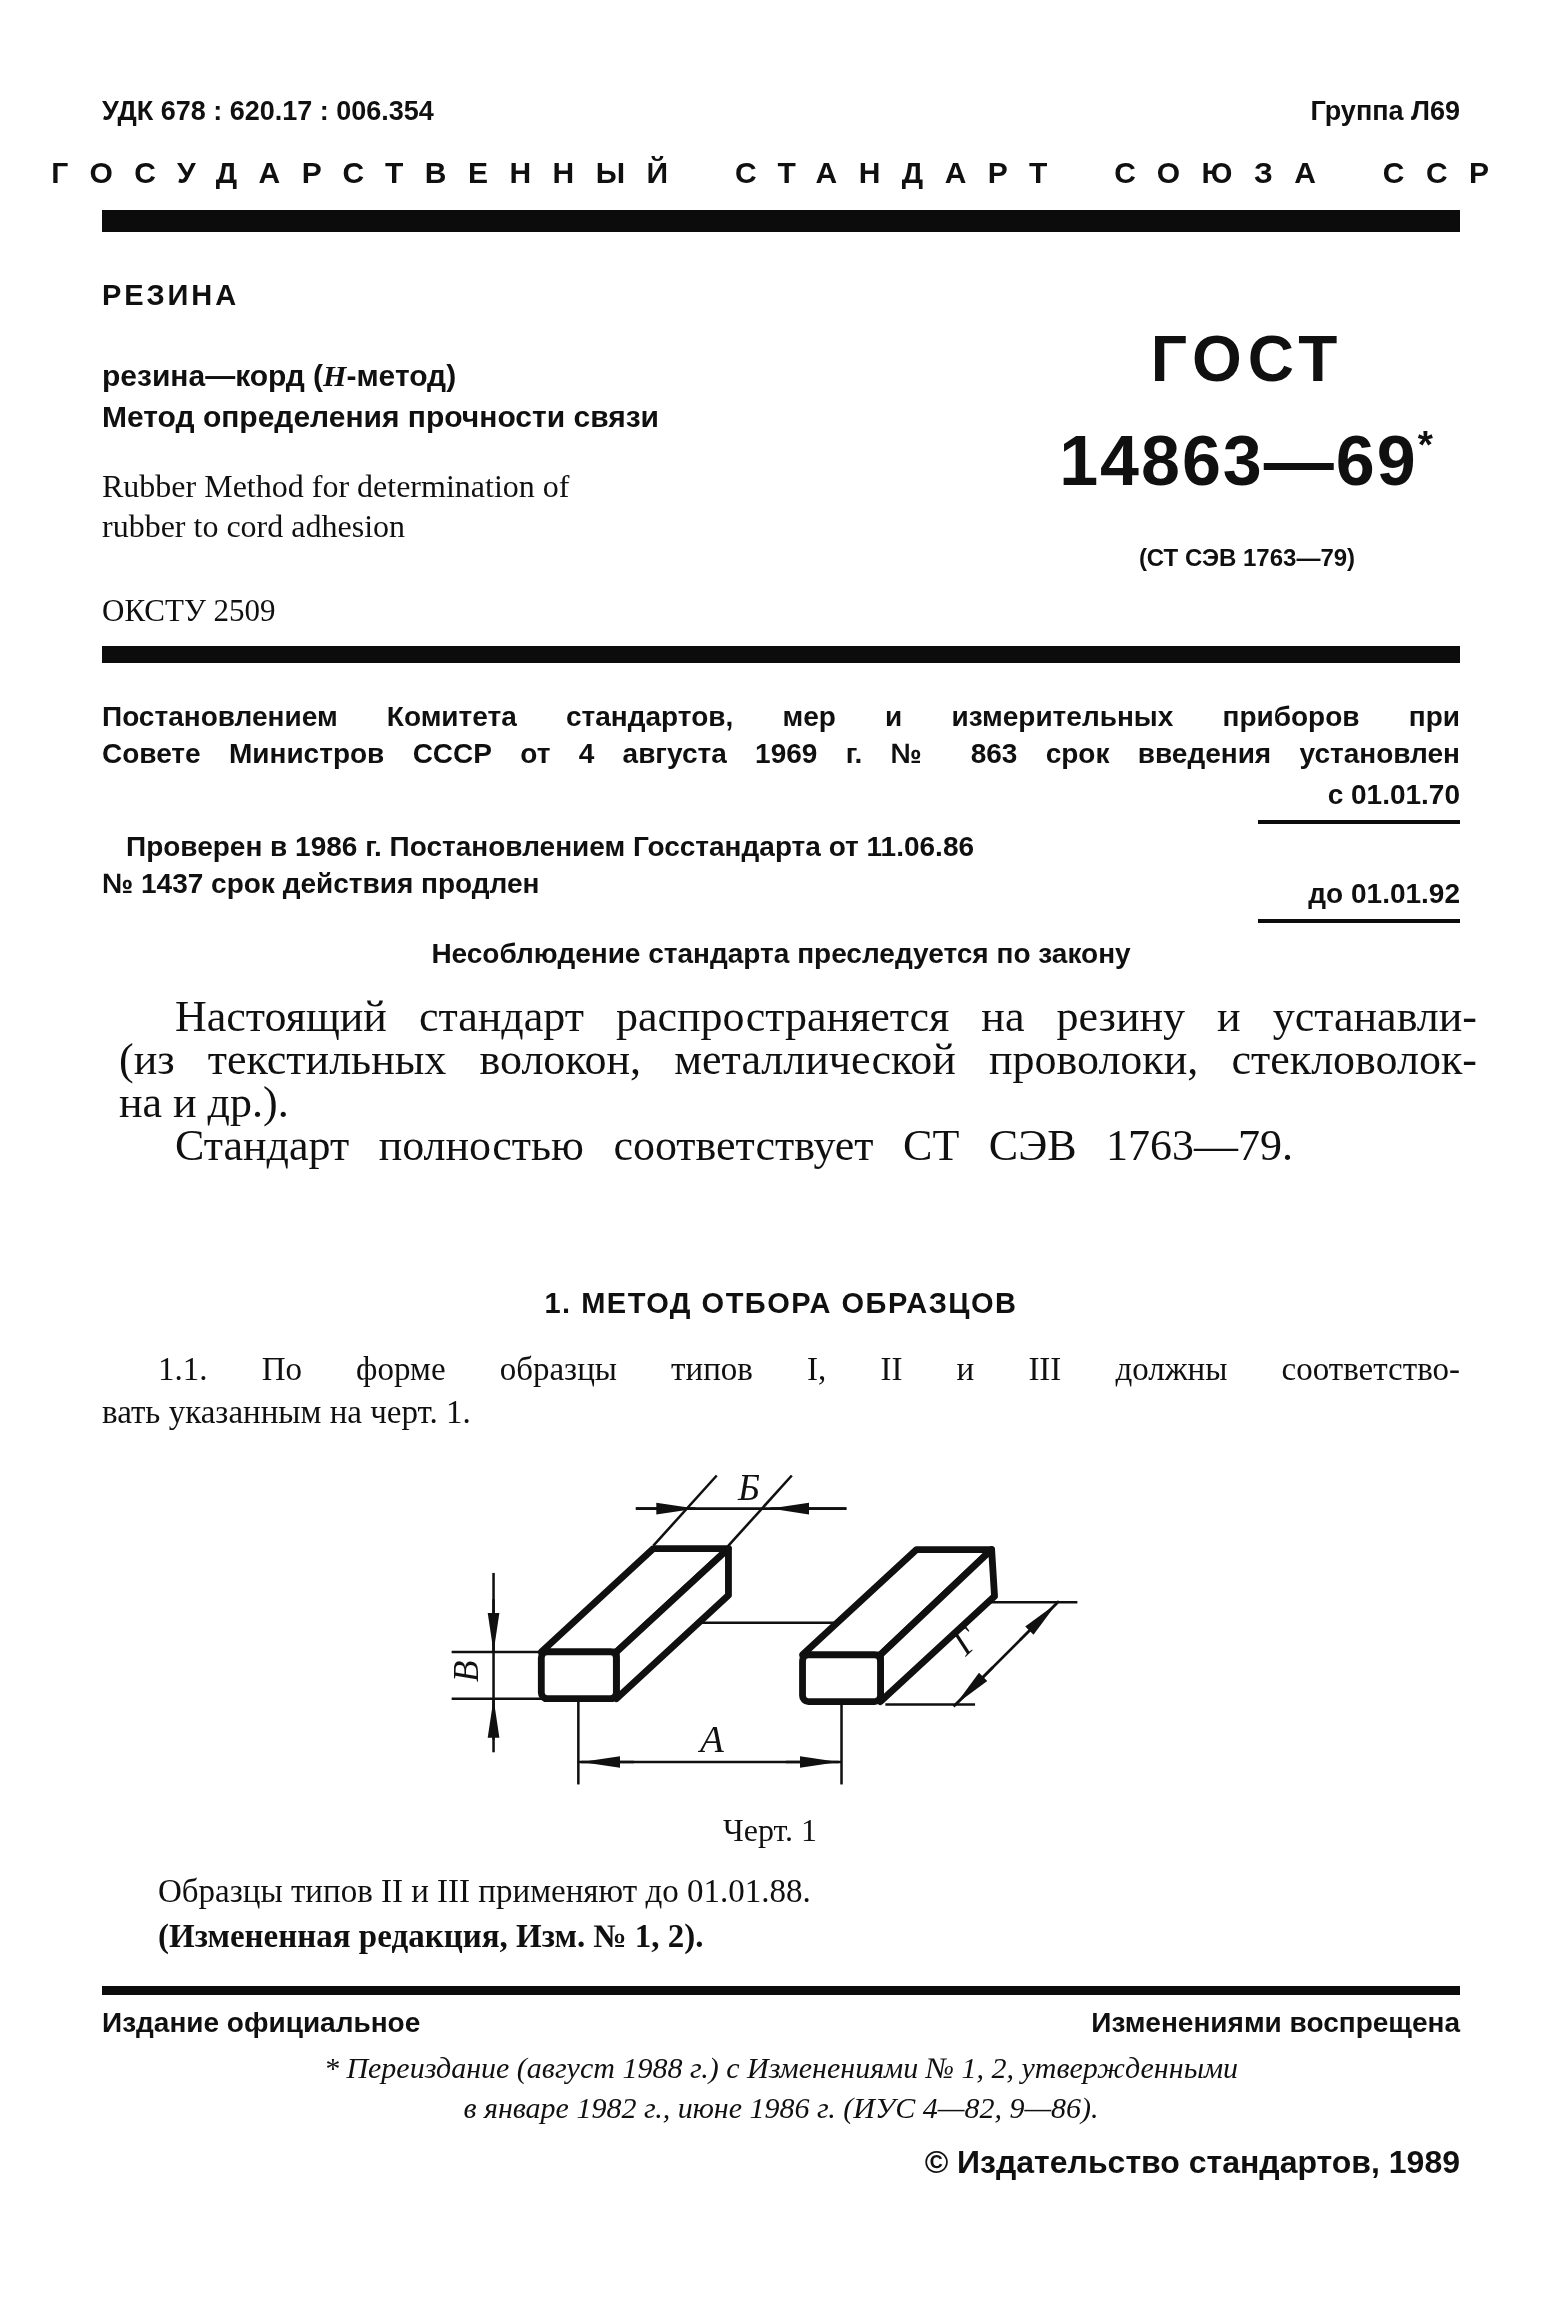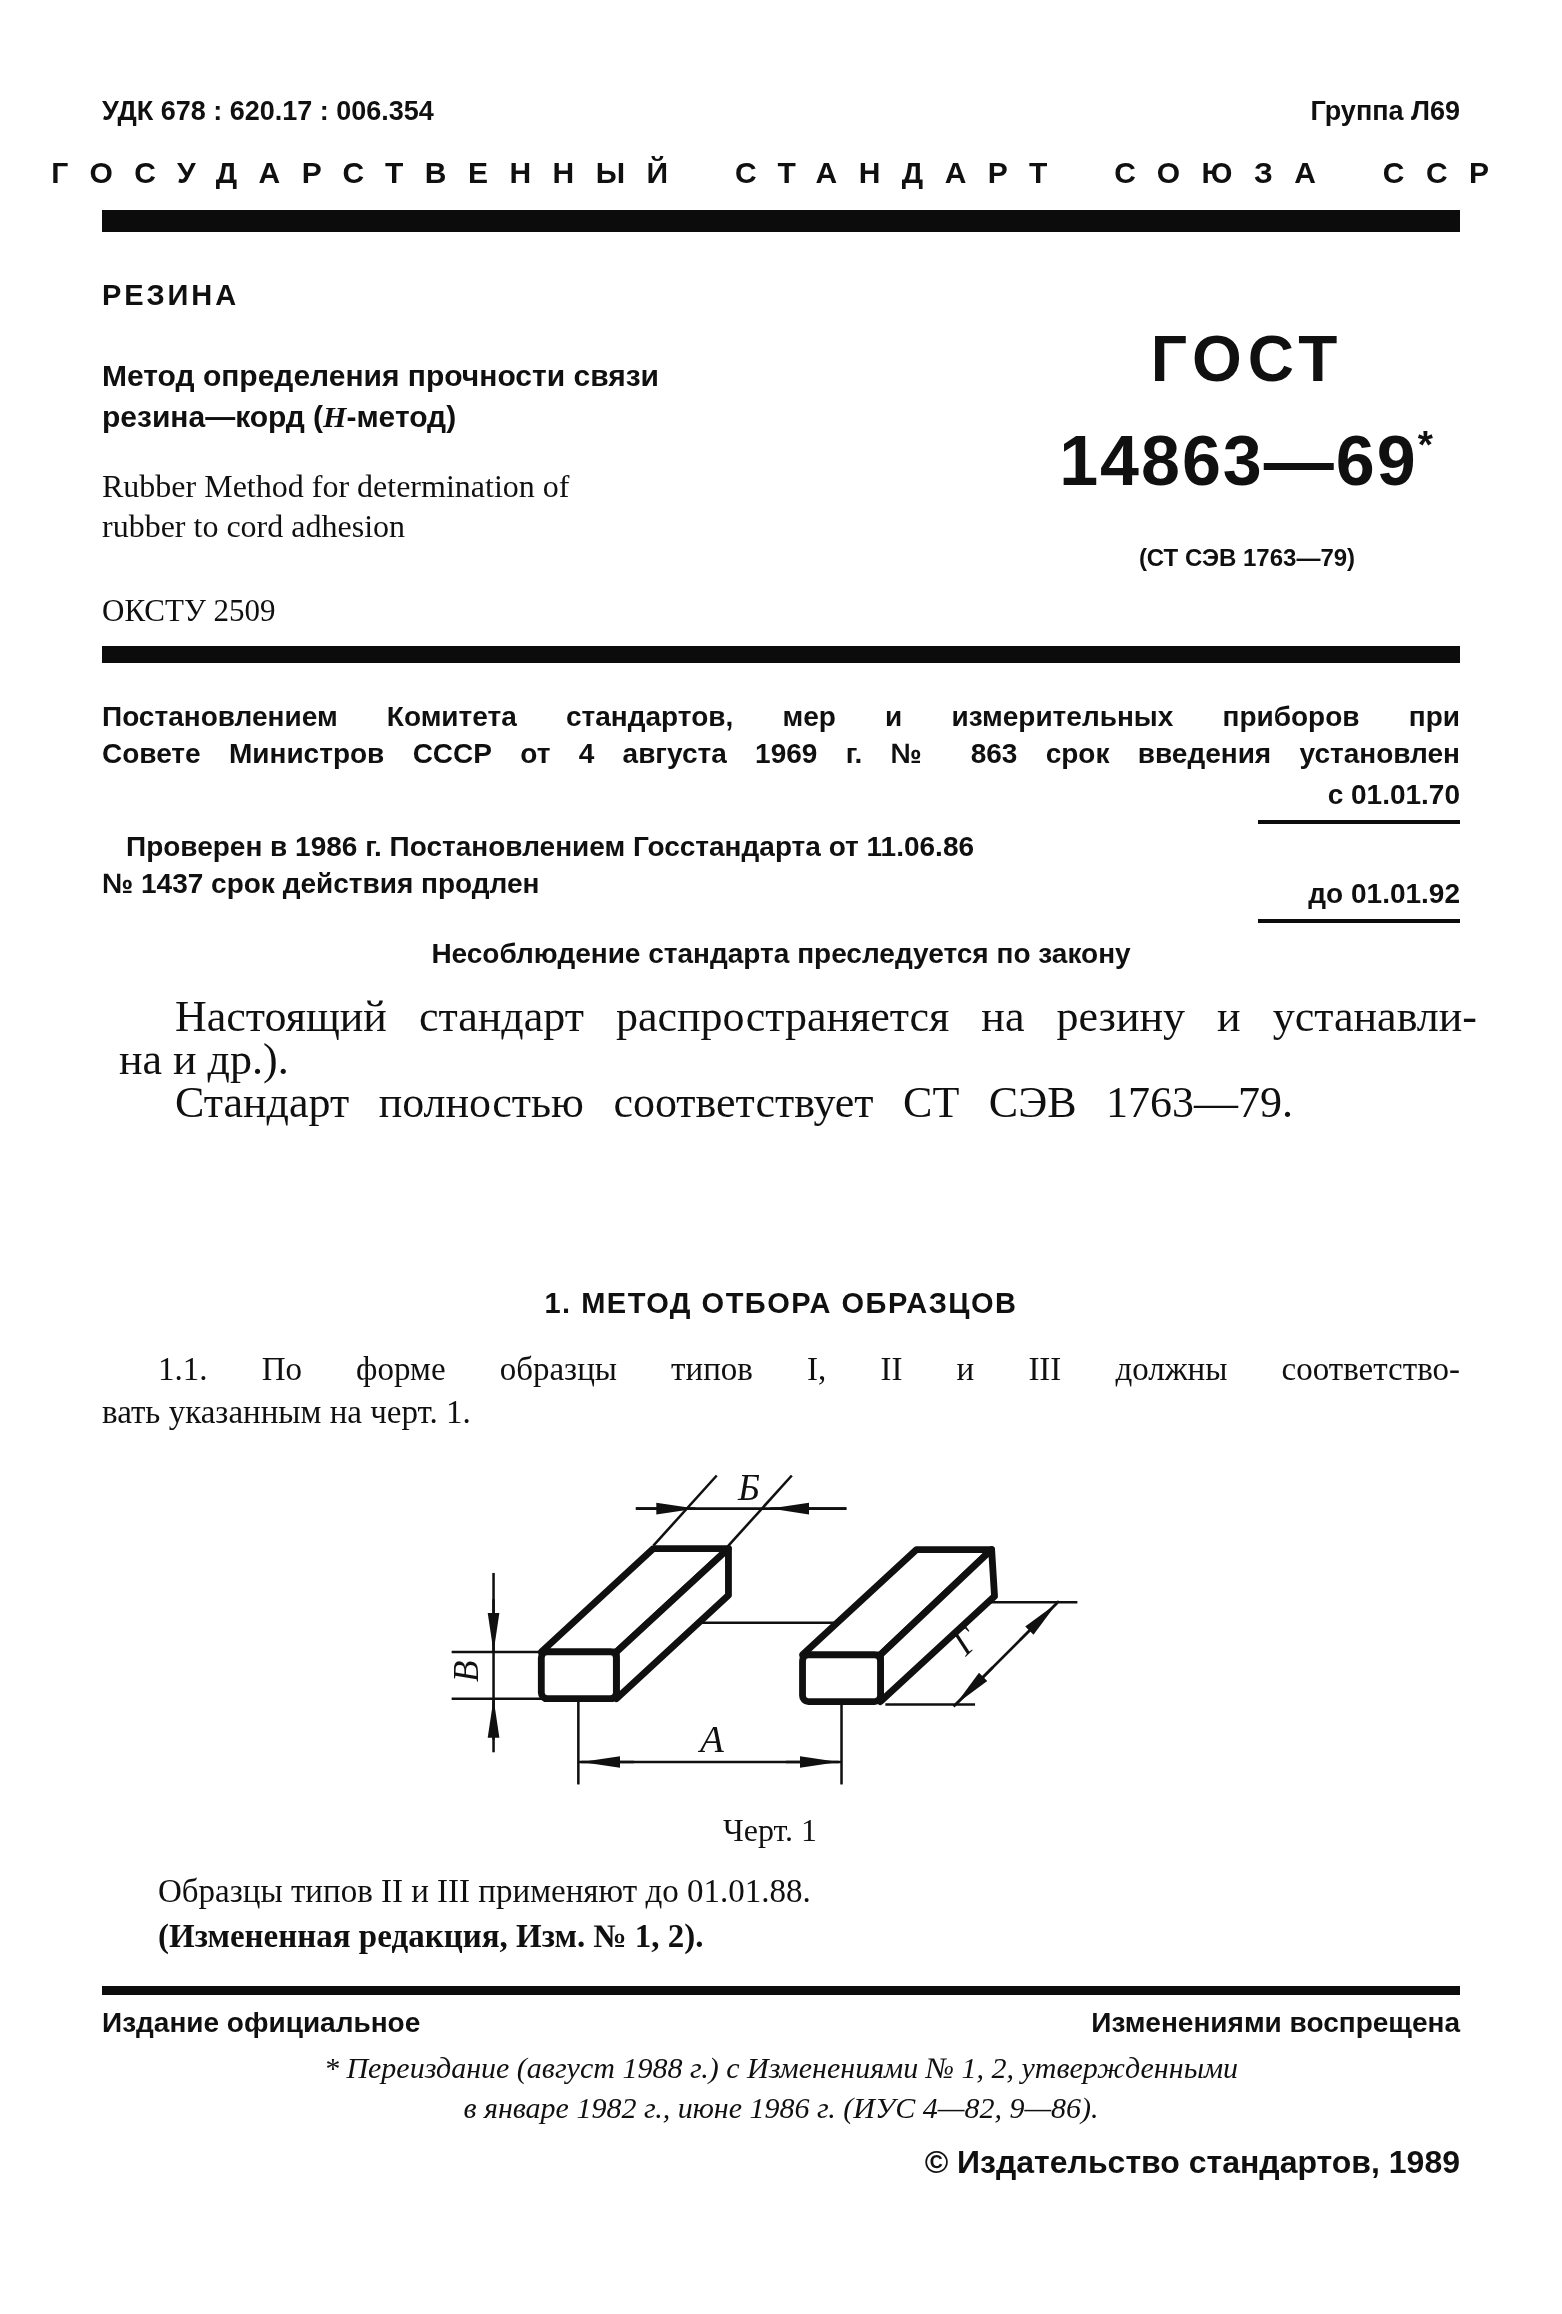--- a/index.html
+++ b/index.html
@@ -61,22 +61,22 @@
     <span>Группа Л69</span>
   </div>
 
   <div class="abs org-header">ГОСУДАРСТВЕННЫЙ СТАНДАРТ СОЮЗА ССР</div>
 
   <div class="abs rule bar1"></div>
 
   <div class="abs title-left">
     <div class="subject">РЕЗИНА</div>
     <div class="title-ru">
+      <div><span>резина—корд (</span><span class="h-italic">Н</span><span>-метод)</span></div>
       <div>Метод определения прочности связи</div>
-      <div><span>резина—корд (</span><span class="h-italic">Н</span><span>-метод)</span></div>
     </div>
     <div class="title-en">
       <div>Rubber  Method for determination of</div>
       <div>rubber to cord adhesion</div>
     </div>
   </div>
 
   <div class="abs okstu">ОКСТУ 2509</div>
 
   <div class="abs gost-col gost-word">ГОСТ</div>
@@ -92,20 +92,21 @@
     <div class="date-rule"></div>
     <div class="pv">Проверен в 1986 г. Постановлением Госстандарта от 11.06.86</div>
     <div>№ 1437 срок действия продлен</div>
     <div class="date-line date2">до 01.01.92</div>
     <div class="date-rule"></div>
     <div class="law">Несоблюдение стандарта преследуется по закону</div>
   </div>
 
   <div class="abs bodytext">
     <div class="jl ind">Настоящий стандарт распространяется на резину и устанавли-</div>
+    <div class="jl">(из текстильных волокон, металлической проволоки, стекловолок-</div>
     <div>на и др.).</div>
     <div class="ind wsp">Стандарт полностью соответствует СТ СЭВ 1763—79.</div>
   </div>
 
   <div class="abs heading1">1. МЕТОД ОТБОРА ОБРАЗЦОВ</div>
 
   <div class="abs p11">
     <div class="jl ind">1.1. По форме образцы типов I, II и III должны соответство-</div>
     <div>вать указанным на черт. 1.</div>
   </div>

